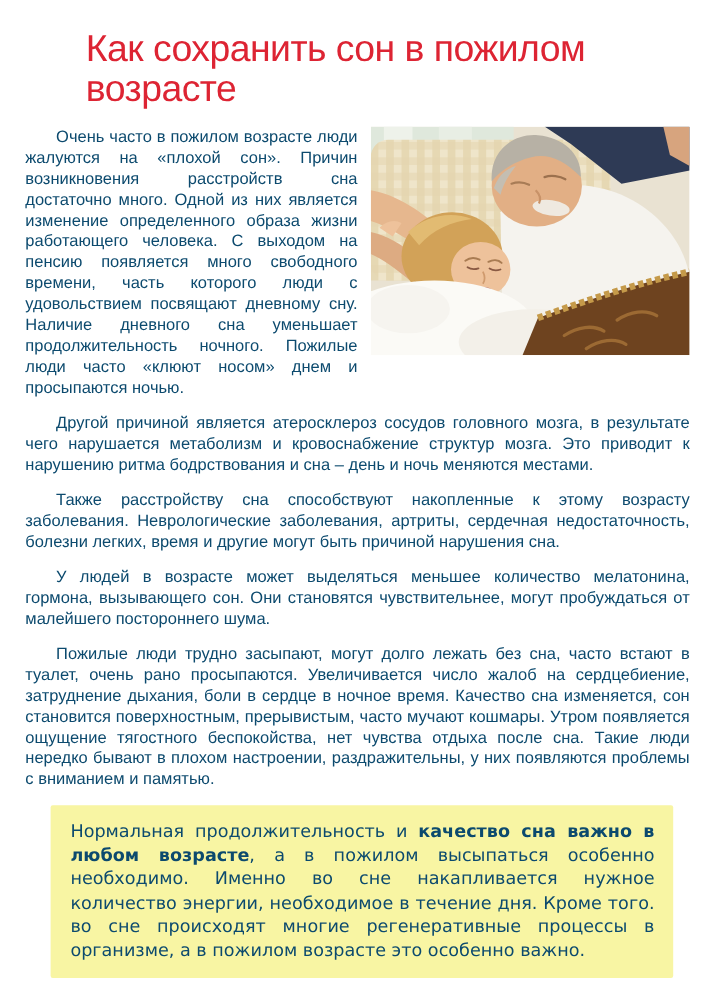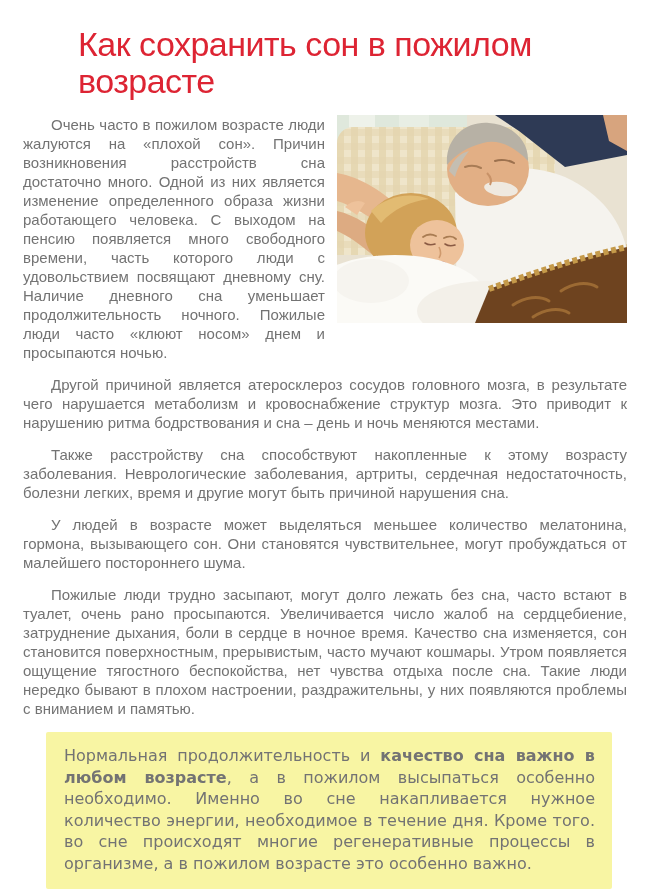--- a/index.html
+++ b/index.html
@@ -7,32 +7,32 @@
     width:650px;height:895px;background:#ffffff;overflow:hidden;
     font-family:"Liberation Sans",sans-serif;
   }
   .page{box-sizing:border-box;width:650px;height:895px;padding:0 23px;}
   .title{
     margin:26px 55px 0 55px;
     color:#dd2433;
     font-size:34px;line-height:37px;font-weight:400;letter-spacing:-0.5px;
   }
   .body-text{
-    color:#737373;font-size:15px;line-height:19px;
+    color:#0c4a6e;font-size:15px;line-height:19px;
     text-align:justify;text-indent:28px;margin:13px 0 0 0;
   }
   .intro-row{display:flex;align-items:flex-start;gap:12px;margin-top:15px;}
   .intro-row .body-text{flex:1 1 auto;margin:0;}
   .photo-frame{flex:0 0 290px;width:290px;height:208px;overflow:hidden;}
   .photo-frame svg{display:block;}
   .highlight-box{
     margin:14px 15px 12px 23px;
     background:#f8f5a3;
     padding:13px 17px 15px 18px;
-    color:#737373;
+    color:#0c4a6e;
     font-family:"DejaVu Sans",sans-serif;
     font-size:16px;line-height:21.5px;
     text-align:justify;
     border-radius:2px;
   }
   .highlight-box b{font-weight:700;}
 </style>
 </head>
 <body>
 

